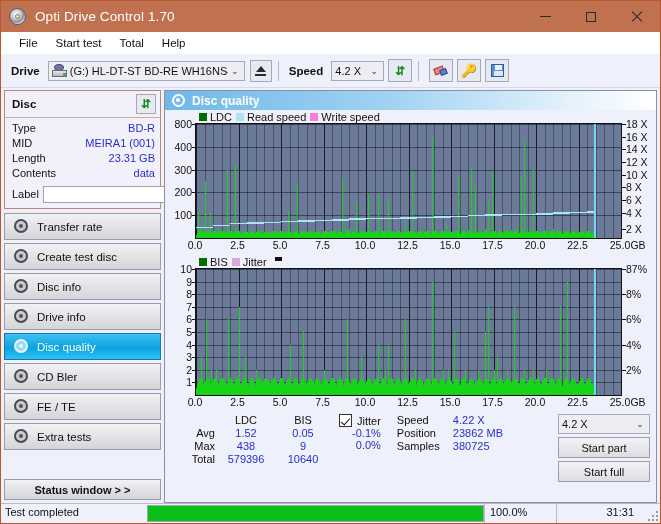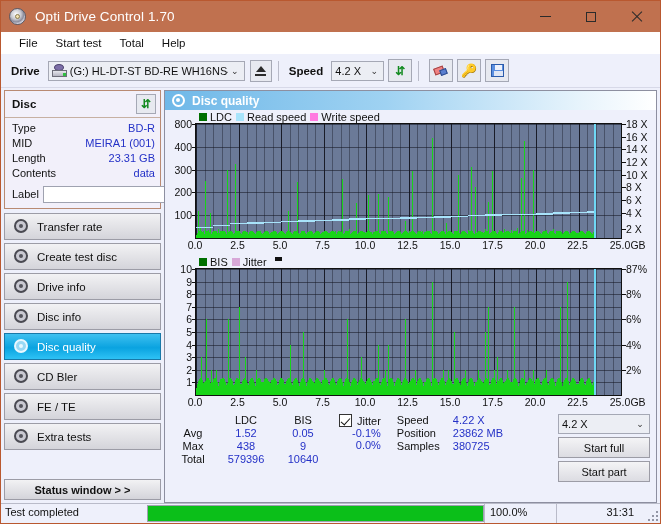--- a/index.html
+++ b/index.html
@@ -206,21 +206,21 @@
   .xtick { position:absolute; transform:translateX(-50%); font-size:10.5px; color:#111; top:0; white-space:nowrap;}
 
   
   .stats {
     flex:1 1 auto; display:flex; padding:4px 6px 2px 6px; font-size:11px; color:#111;
     min-height:0;
   }
   .stats-left { display:flex; flex-direction:column; }
   .st-grid { display:grid; grid-template-columns:44px 62px 52px; row-gap:1px; }
   .st-grid .h { text-align:center; color:#111; }
-  .st-grid .lbl { text-align:center; color:#111; }
+  .st-grid .lbl { text-align:right; color:#111; }
   .st-grid .num { text-align:center; color:#2431c7; }
   .jitter-col { margin-left:10px; display:flex; flex-direction:column; }
   .jitter-head { display:flex; align-items:center; gap:5px; }
   .chk { width:13px;height:13px;border:1px solid #333;background:#fff;position:relative;}
   .chk:after{content:"";position:absolute;left:3px;top:1px;width:4px;height:8px;border:solid #111;border-width:0 1.6px 1.6px 0;transform:rotate(42deg);}
   .jitter-val { text-align:right; color:#2431c7; }
   .spd-col { margin-left:16px; display:grid; grid-template-columns:56px 66px; row-gap:1px; align-content:start;}
   .spd-col .k { color:#111; }
   .spd-col .v { color:#2431c7; }
   .btn-col { margin-left:auto; display:flex; flex-direction:column; gap:3px; width:92px; }
@@ -366,28 +366,28 @@
               <i class="ring"></i>
               <i class="ctr"></i>
             </span>
           <span>Create test disc</span>
         </div>
         <div class="navbtn">
           <span class="nav-ico">
               <i class="ring"></i>
               <i class="ctr"></i>
             </span>
-          <span>Drive info</span>
+          <span>Disc info</span>
         </div>
         <div class="navbtn">
           <span class="nav-ico">
               <i class="ring"></i>
               <i class="ctr"></i>
             </span>
-          <span>Disc info</span>
+          <span>Drive info</span>
         </div>
         <div class="navbtn active">
           <span class="nav-ico">
               <i class="ring"></i>
               <i class="ctr"></i>
             </span>
           <span>Disc quality</span>
         </div>
         <div class="navbtn">
           <span class="nav-ico">
@@ -1748,22 +1748,22 @@
           <div class="v">23862 MB</div>
           <div class="k">Samples</div>
           <div class="v">380725</div>
         </div>
 
         <div class="btn-col">
           <div class="combo">
             <div class="cb-text">4.2 X</div>
             <div class="cb-arrow">⌄</div>
           </div>
+          <div class="bigbtn">Start part</div>
           <div class="bigbtn">Start full</div>
-          <div class="bigbtn">Start part</div>
         </div>
       </div>
     </div>
   </div>
 
   <div class="statusbar">
     <div class="sb-text">Test completed</div>
     <div class="sb-prog">
       <div class="fill" id="prog-fill" style="width: 100%;"></div>
     </div>

